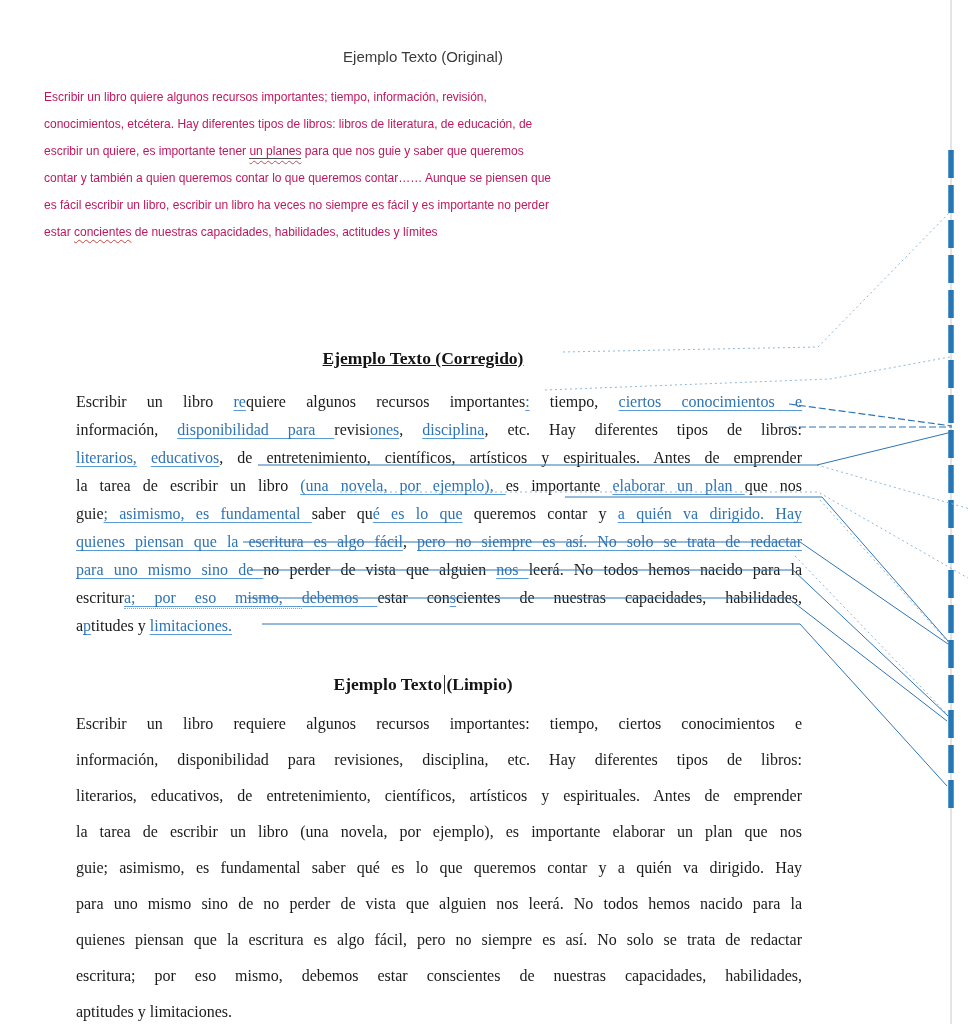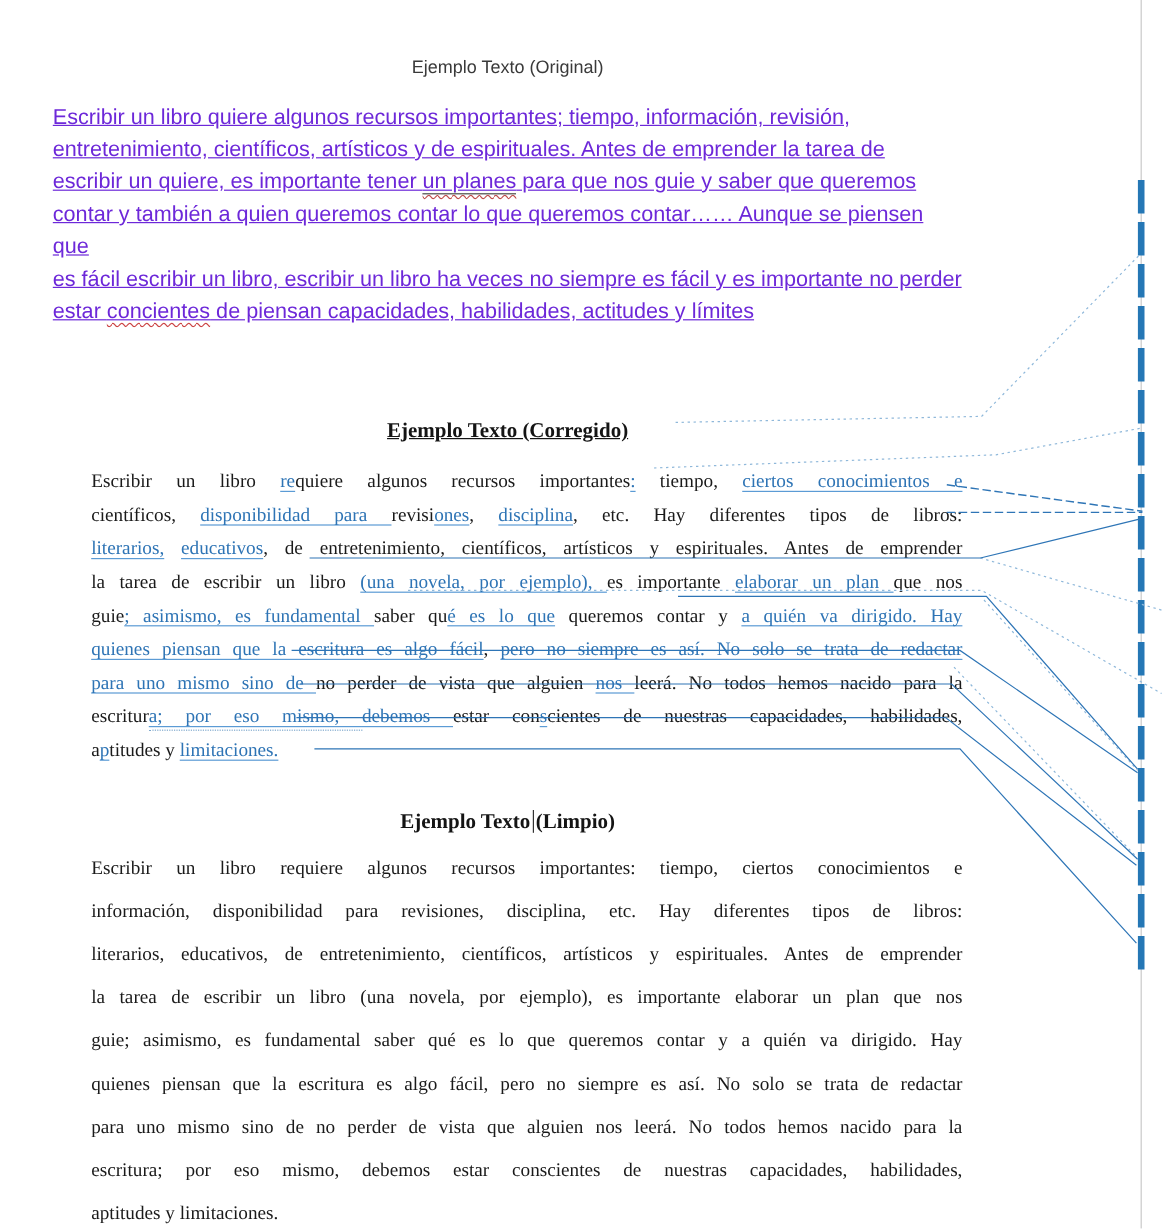--- a/index.html
+++ b/index.html
@@ -13,21 +13,21 @@
   .h-sans{
     position:absolute;left:44px;width:758px;text-align:center;
     font-family:"Liberation Sans", sans-serif;font-size:15px;color:#3a3a3a;
   }
   .h-serif{
     position:absolute;left:44px;width:758px;text-align:center;
     font-family:"Liberation Serif", serif;font-weight:700;font-size:17.5px;color:#141414;
   }
   
   .para{position:absolute;left:44px;width:758px;}
-  .para-original{top:84px;font-family:"Liberation Sans", sans-serif;font-size:18px;line-height:27px;color:#6d28d9;text-decoration:underline;}
+  .para-original{top:84px;font-family:"Liberation Sans", sans-serif;font-size:12px;line-height:27px;color:#be185d;}
   .para-corr{top:388px;font-family:"Liberation Serif", serif;font-size:16px;line-height:28px;color:#1a1a1a;}
   .para-limpio{top:706px;font-family:"Liberation Serif", serif;font-size:16px;line-height:36px;color:#1a1a1a;}
   .justify .tline{text-align:justify;text-align-last:justify;margin-left:32px;}
   .justify .tline.last{text-align:right;text-align-last:left;}
   .para-original .tline{text-align:left;}
   
   .seg-p{}
   .seg-i{
     color:#2E74B5;
     text-decoration:underline;
@@ -64,53 +64,53 @@
 </style>
 </head>
 <body>
 
 <div class="page">
 
   <div class="h-sans" style="top:48px;">Ejemplo Texto (Original)</div>
 
   <div class="para para-original">
       <div class="tline"><span class="seg-p">Escribir un libro quiere algunos recursos importantes; tiempo, información, revisión,</span></div>
-      <div class="tline"><span class="seg-p">entretenimiento, científicos, artísticos y de espirituales. Antes de emprender la tarea de</span></div>
+      <div class="tline"><span class="seg-p">conocimientos, etcétera. Hay diferentes tipos de libros: libros de literatura, de educación, de</span></div>
       <div class="tline"><span class="seg-p">escribir un quiere, es importante tener </span><span class="seg-u">un planes</span><span class="seg-p"> para que nos guie y saber que queremos</span></div>
       <div class="tline"><span class="seg-p">contar y también a quien queremos contar lo que queremos contar…… Aunque se piensen que</span></div>
       <div class="tline"><span class="seg-p">es fácil escribir un libro, escribir un libro ha veces no siempre es fácil y es importante no perder</span></div>
-      <div class="tline last"><span class="seg-p">estar </span><span class="seg-w">concientes</span><span class="seg-p"> de piensan capacidades, habilidades, actitudes y límites</span></div>
+      <div class="tline last"><span class="seg-p">estar </span><span class="seg-w">concientes</span><span class="seg-p"> de nuestras capacidades, habilidades, actitudes y límites</span></div>
     </div>
 
   <div class="h-serif" style="top:348px;text-decoration:underline;">Ejemplo Texto (Corregido)</div>
 
   <div class="para para-corr justify">
       <div class="tline"><span class="seg-p">Escribir un libro </span><span class="seg-i">re</span><span class="seg-p">quiere algunos recursos importantes</span><span class="seg-i">:</span><span class="seg-p"> tiempo, </span><span class="seg-i">ciertos conocimientos e</span></div>
-      <div class="tline"><span class="seg-p">científicos, </span><span class="seg-i">disponibilidad para </span><span class="seg-p">revisi</span><span class="seg-i">ones</span><span class="seg-p">, </span><span class="seg-i">disciplina</span><span class="seg-p">, etc. Hay diferentes tipos de libros:</span></div>
+      <div class="tline"><span class="seg-p">información, </span><span class="seg-i">disponibilidad para </span><span class="seg-p">revisi</span><span class="seg-i">ones</span><span class="seg-p">, </span><span class="seg-i">disciplina</span><span class="seg-p">, etc. Hay diferentes tipos de libros:</span></div>
       <div class="tline"><span class="seg-i">literarios,</span><span class="seg-p"> </span><span class="seg-i">educativos</span><span class="seg-p">, de entretenimiento, científicos, artísticos y espirituales. Antes de emprender</span></div>
       <div class="tline"><span class="seg-p">la tarea de escribir un libro </span><span class="seg-i">(una novela, por ejemplo), </span><span class="seg-p">es importante </span><span class="seg-i">elaborar un plan </span><span class="seg-p">que nos</span></div>
       <div class="tline"><span class="seg-p">guie</span><span class="seg-i">; asimismo, es fundamental </span><span class="seg-p">saber qu</span><span class="seg-i">é es lo que</span><span class="seg-p"> queremos contar y </span><span class="seg-i">a quién va dirigido. Hay</span></div>
       <div class="tline"><span class="seg-i">quienes piensan que la escritura es algo fácil</span><span class="seg-p">, </span><span class="seg-i">pero no siempre es así. No solo se trata de redactar</span></div>
       <div class="tline"><span class="seg-i">para uno mismo sino de </span><span class="seg-p">no perder de vista que alguien </span><span class="seg-i">nos </span><span class="seg-p">leerá. No todos hemos nacido para la</span></div>
       <div class="tline"><span class="seg-p">escritur</span><span class="seg-d">a; por eso mismo, </span><span class="seg-i">debemos </span><span class="seg-p">estar con</span><span class="seg-i">s</span><span class="seg-p">cientes de nuestras capacidades, habilidades,</span></div>
       <div class="tline last"><span class="seg-p">a</span><span class="seg-i">p</span><span class="seg-p">titudes y </span><span class="seg-i">limitaciones.</span></div>
     </div>
 
   <div class="h-serif" style="top:674px;">
     <span>Ejemplo Texto</span><span class="caret"></span><span>(Limpio)</span>
   </div>
 
   <div class="para para-limpio justify">
       <div class="tline"><span class="seg-p">Escribir un libro requiere algunos recursos importantes: tiempo, ciertos conocimientos e</span></div>
       <div class="tline"><span class="seg-p">información, disponibilidad para revisiones, disciplina, etc. Hay diferentes tipos de libros:</span></div>
       <div class="tline"><span class="seg-p">literarios, educativos, de entretenimiento, científicos, artísticos y espirituales. Antes de emprender</span></div>
       <div class="tline"><span class="seg-p">la tarea de escribir un libro (una novela, por ejemplo), es importante elaborar un plan que nos</span></div>
       <div class="tline"><span class="seg-p">guie; asimismo, es fundamental saber qué es lo que queremos contar y a quién va dirigido. Hay</span></div>
+      <div class="tline"><span class="seg-p">para uno mismo sino de no perder de vista que alguien nos leerá. No todos hemos nacido para la</span></div>
       <div class="tline"><span class="seg-p">quienes piensan que la escritura es algo fácil, pero no siempre es así. No solo se trata de redactar</span></div>
-      <div class="tline"><span class="seg-p">para uno mismo sino de no perder de vista que alguien nos leerá. No todos hemos nacido para la</span></div>
       <div class="tline"><span class="seg-p">escritura; por eso mismo, debemos estar conscientes de nuestras capacidades, habilidades,</span></div>
       <div class="tline last"><span class="seg-p">aptitudes y limitaciones.</span></div>
     </div>
 
   <svg class="overlay" width="970" height="1024" viewBox="0 0 970 1024">
 
     <line x1="951" y1="0" x2="951" y2="1024" stroke="#c9c9c9" stroke-width="1"></line>
 
     <line x1="951" y1="150" x2="951" y2="810" stroke="#2577B5" stroke-width="5.5" stroke-dasharray="28 7"></line>
 

